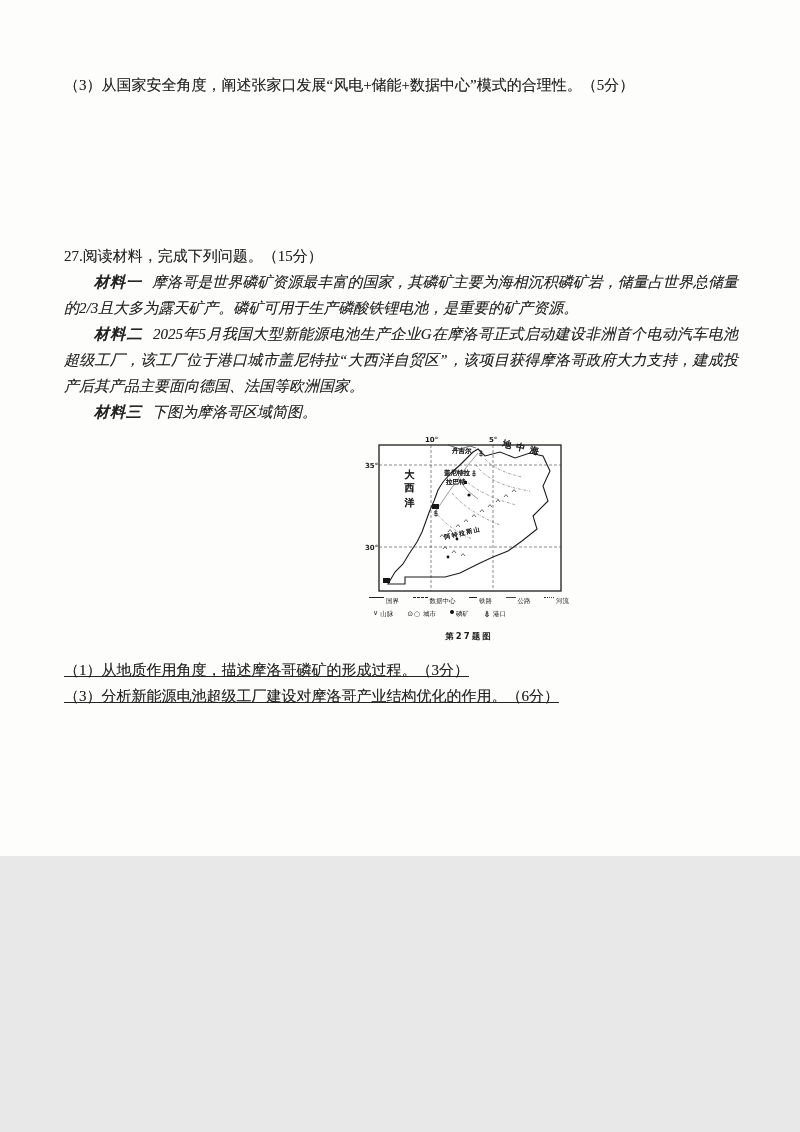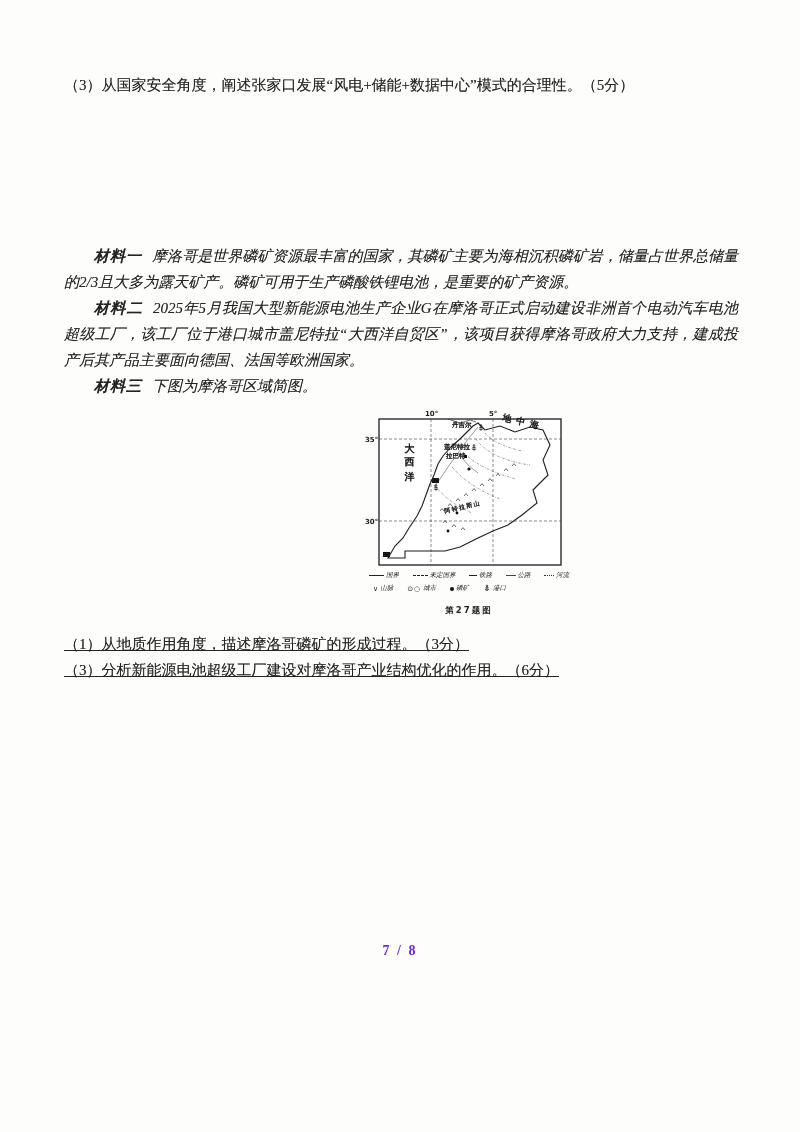--- a/index.html
+++ b/index.html
@@ -1,18 +1,18 @@
 <!DOCTYPE html>
 <html lang="zh"><head>
 <meta charset="utf-8">
 <style>
   * { margin:0; padding:0; box-sizing:border-box; }
   html,body { background:#e8e8e8; }
   .page {
-    width:800px; height:1132px; margin:0 auto; background:#fdfdfc;
+    width:800px; height:856px; margin:0 auto; background:#fdfdfc;
     position:relative; overflow:hidden;
     font-family:"Liberation Serif","DejaVu Serif",serif;
     color:#242424;
   }
   .txt { font-size:15px; line-height:26px; text-shadow:0 0 .5px rgba(40,40,40,.45); }
   .q-top { position:absolute; left:64px; right:62px; top:72px; }
   .block { position:absolute; left:64px; right:62px; top:243px; }
   .para { text-align:justify; }
   .para.mat { font-style:italic; text-indent:2em; }
   .para.mat b { letter-spacing:1px; margin-right:10px; }
@@ -33,21 +33,21 @@
   .pl-kenitra { left:80px; top:36px; }
   .pl-rabat   { left:82px; top:45px; }
   .pl-atlas   { left:80px; top:96px; font-size:6px; letter-spacing:1.5px;
                 transform:rotate(-13deg); }
 
   
   .legend { width:200px; margin:2px auto 0; font-size:6.5px; color:#222; }
   .lg-row { display:flex; align-items:center; }
   .lg-row1 { justify-content:space-between; }
   .lg-row2 { margin-top:4px; gap:14px; padding-left:4px; }
-  .lg-item { display:flex; align-items:center; gap:2px; white-space:nowrap;font-style:italic; }
+  .lg-item { display:flex; gap:2px; white-space:nowrap; }
   .sym { display:inline-block; }
   .sym-boundary   { width:15px; border-top:1.4px solid #222; }
   .sym-unboundary { width:15px; border-top:1.4px dashed #222; }
   .sym-rail       { width:8px;  border-top:1.4px solid #222; }
   .sym-road       { width:10px; border-top:.7px solid #444; }
   .sym-river      { width:10px; border-top:1px dotted #333; }
   .sym-mtn  { font-size:7px; line-height:6px; }
   .sym-city { font-size:7px; letter-spacing:1px; }
   .sym-mine { width:4px; height:4px; background:#111; border-radius:50%; }
   .map-caption { text-align:center; font-size:8.5px; font-weight:bold;
@@ -57,20 +57,21 @@
             font-size:14px; font-weight:bold; letter-spacing:2px; color:#6d28d9; }
 </style>
 </head>
 <body>
 
 <div class="page">
 
   <p class="txt q-top">（3）从国家安全角度，阐述张家口发展“风电+储能+数据中心”模式的合理性。（5分）</p>
 
   <div class="block">
+    <p class="txt">27.阅读材料，完成下列问题。（15分）</p>
 
     <p class="txt para mat"><b>材料一</b><span>摩洛哥是世界磷矿资源最丰富的国家，其磷矿主要为海相沉积磷矿岩，储量占世界总储量的2/3且大多为露天矿产。磷矿可用于生产磷酸铁锂电池，是重要的矿产资源。</span></p>
 
     <p class="txt para mat"><b>材料二</b><span>2025年5月我国大型新能源电池生产企业G在摩洛哥正式启动建设非洲首个电动汽车电池超级工厂，该工厂位于港口城市盖尼特拉“大西洋自贸区”，该项目获得摩洛哥政府大力支持，建成投产后其产品主要面向德国、法国等欧洲国家。</span></p>
 
     <p class="txt para mat"><b>材料三</b><span>下图为摩洛哥区域简图。</span></p>
 
     <div class="map-wrap">
       <svg class="map-svg" width="210" height="162" viewBox="0 0 210 162">
         <defs>
@@ -159,21 +160,21 @@
       <div class="ovl pl pl-atlas">阿特拉斯山</div>
 
       <div class="legend">
         <div class="lg-row lg-row1">
           <span class="lg-item">
             <span class="sym sym-boundary"></span>
             <span>国界</span>
           </span>
           <span class="lg-item">
             <span class="sym sym-unboundary"></span>
-            <span>未定国界</span>
+            <span>数据中心</span>
           </span>
           <span class="lg-item">
             <span class="sym sym-rail"></span>
             <span>铁路</span>
           </span>
           <span class="lg-item">
             <span class="sym sym-road"></span>
             <span>公路</span>
           </span>
           <span class="lg-item">

